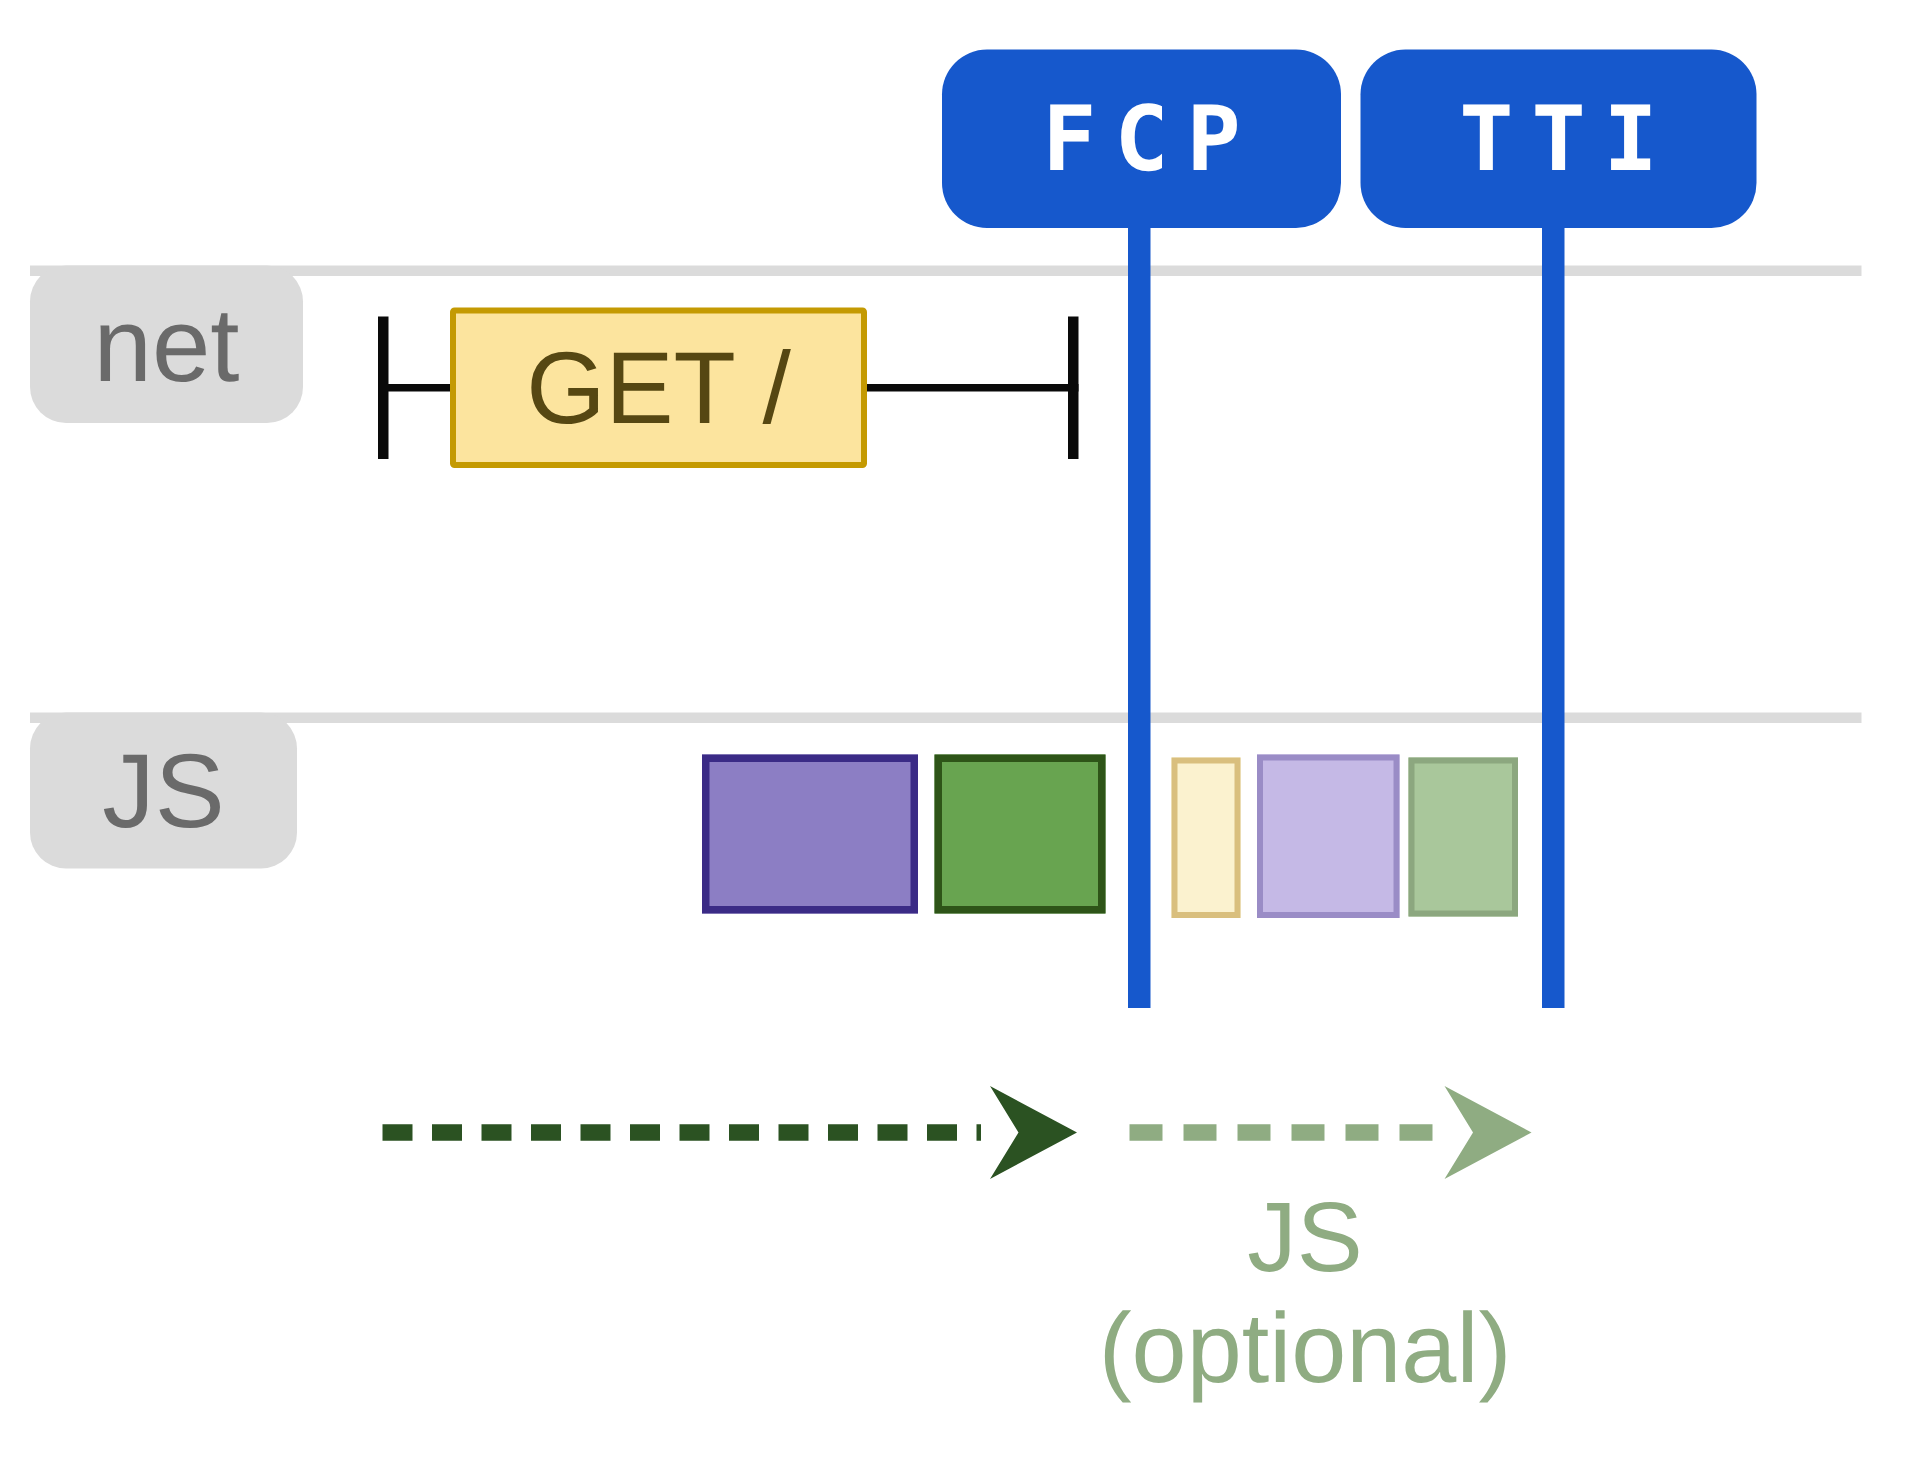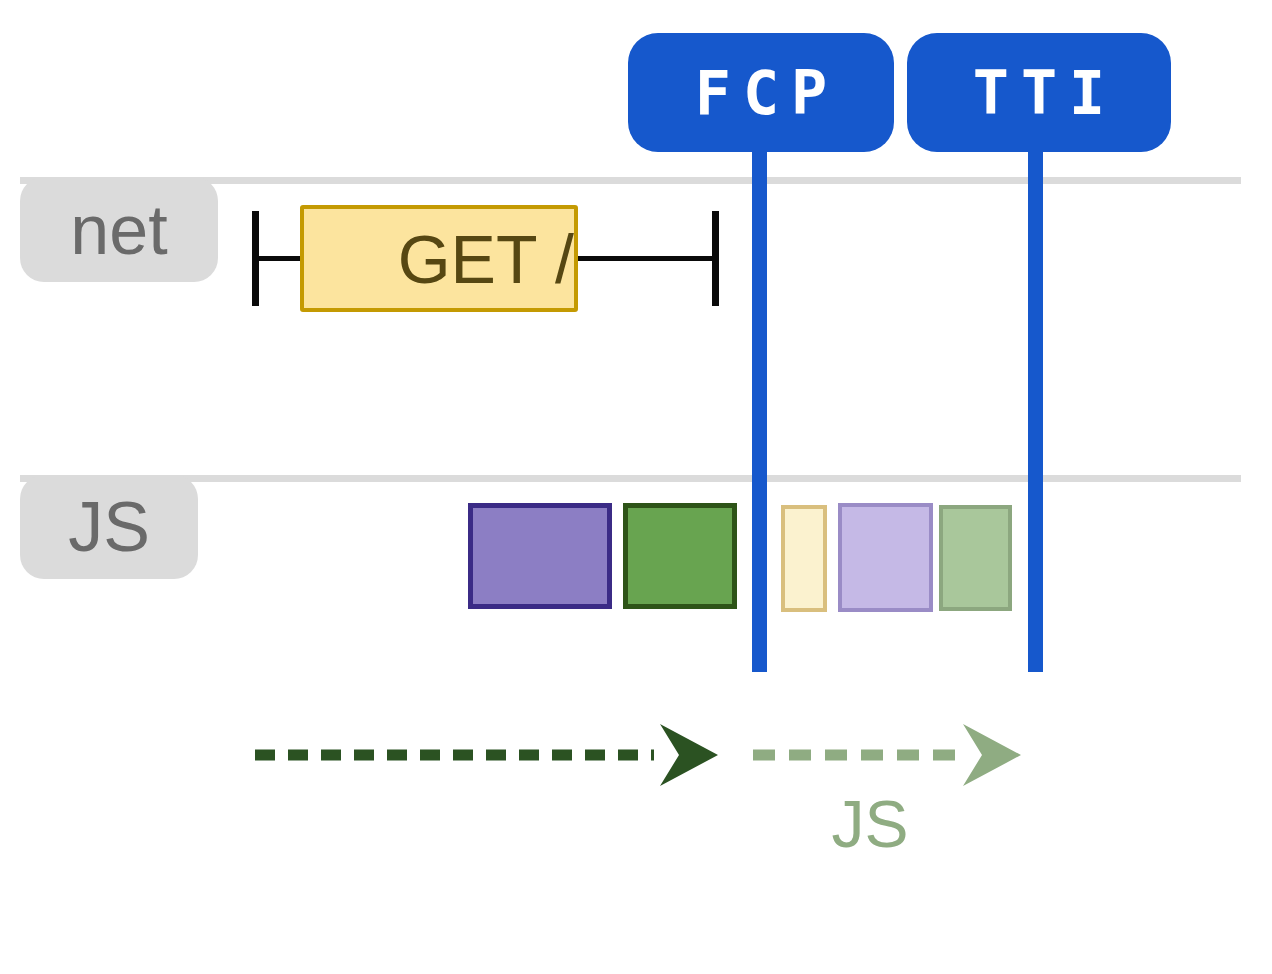--- a/index.html
+++ b/index.html
@@ -26,33 +26,33 @@
   .stem-tti{left:1028px;}
 
   
   .track-line{left:20px;width:1221px;height:7px;background:var(--track-gray);z-index:1;}
   .track-line-net{top:177px;}
   .track-line-js{top:475px;}
   .track-label{
     background:var(--track-gray);border-radius:24px;color:var(--label-text);
     display:flex;align-items:center;justify-content:center;font-size:70px;z-index:2;
   }
-  .track-label-net{left:20px;top:177px;width:198px;height:105px;}
+  .track-label-net{left:20px;top:177px;width:182px;height:105px;}
   .track-label-js{left:20px;top:475px;width:178px;height:104px;}
 
   
   .tick{width:7px;top:211px;height:95px;background:var(--whisker-black);z-index:3;}
   .tick-left{left:252px;}
   .tick-right{left:712px;}
   .whisker-line{left:252px;top:256px;width:467px;height:5px;background:var(--whisker-black);z-index:2;}
   .request-box{
     left:300px;top:205px;width:278px;height:107px;box-sizing:border-box;
     background:var(--request-fill);border:4px solid var(--request-border);border-radius:3px;
     color:var(--request-text);font-size:68px;
-    display:flex;align-items:center;justify-content:flex-end;z-index:4;
+    display:flex;align-items:center;justify-content:center;z-index:4;
   }
 
   
   .js-block{box-sizing:border-box;border-style:solid;z-index:3;}
   .js-block-0{left:468px;top:503px;width:144px;height:106px;border-width:5px;}
   .js-block-1{left:623px;top:503px;width:114px;height:106px;border-width:5px;}
   .js-block-2{left:781px;top:505px;width:46px;height:107px;border-width:4px;}
   .js-block-3{left:838px;top:503px;width:95px;height:109px;border-width:4px;}
   .js-block-4{left:939px;top:505px;width:73px;height:106px;border-width:4px;}
 
@@ -113,15 +113,16 @@
     <path class="streaming-fill" d="M 408,1 L 466,32 L 408,63 L 427,32 Z"></path>
   </svg>
 
   <svg class="abs arrow-svg arrow-optional" width="282" height="64" viewBox="0 0 282 64">
     <line class="optional-stroke" x1="3" y1="32" x2="207" y2="32" stroke-width="11" stroke-dasharray="22 14"></line>
     <path class="optional-fill" d="M 213,1 L 271,32 L 213,63 L 232,32 Z"></path>
   </svg>
 
   <div class="caption caption-optional">
     <div>JS</div>
+    <div>(optional)</div>
   </div>
 
 </div>
 
 </body></html>

